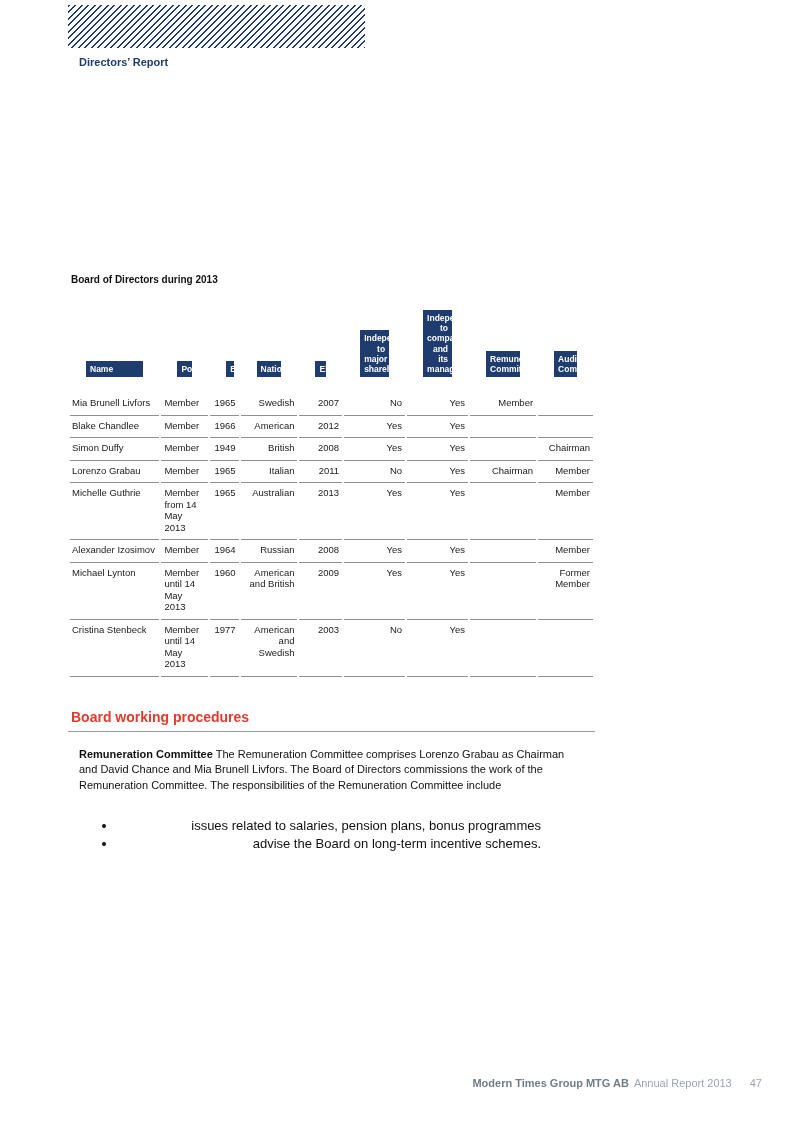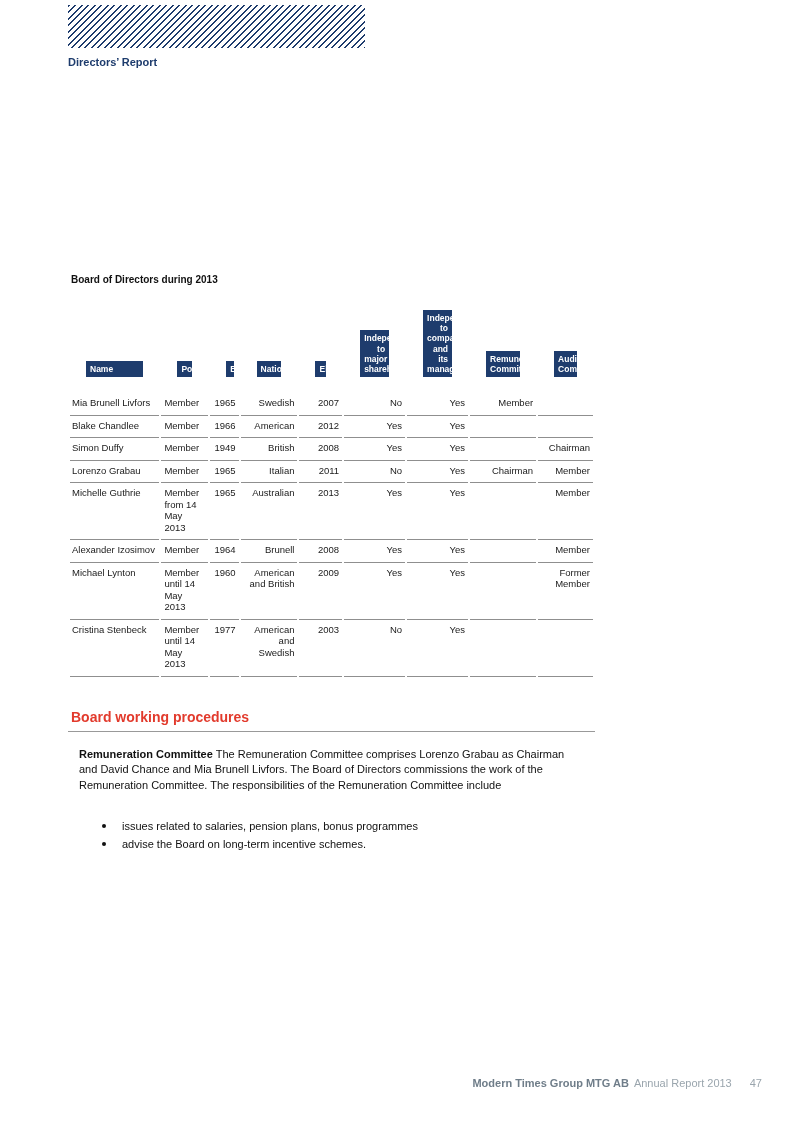--- a/index.html
+++ b/index.html
@@ -7,21 +7,21 @@
   .page {
     position:relative; width:800px; height:1131px; background:#ffffff;
     font-family:"Liberation Sans", sans-serif; color:#1a1a1a; overflow:hidden;
   }
   .hatch {
     position:absolute; left:68px; top:5px; width:297px; height:43px;
     background:repeating-linear-gradient(135deg,
       #1e3c6d 0px, #1e3c6d 1.5px, #ffffff 1.5px, #ffffff 4.6px);
   }
   .report-label {
-    position:absolute; left:68px; top:56px;
+    position:absolute; left:79px; top:56px;
     font-size:11px; font-weight:bold; color:#1e3c6d;
   }
   .content { position:absolute; left:68px; top:274px; width:527px; }
   .board-title { font-size:10px; font-weight:bold; color:#111; margin:0 0 9px 3px; }
 
   table.board { width:100%; border-collapse:separate; border-spacing:2px 0; table-layout:fixed; }
   col.c1{width:88px} col.c2{width:46px} col.c3{width:28px} col.c4{width:56px}
   col.c5{width:42px} col.c6{width:60px} col.c7{width:60px} col.c8{width:65px} col.c9{width:54px}
   table.board th { padding:16px; vertical-align:bottom; font-weight:bold; }
   .th-block {
@@ -36,22 +36,22 @@
   table.board td:nth-child(n+3) { text-align:right; }
   table.board td:first-child { padding-left:2px; }
 
   .procedures { margin-top:32px; }
   .red-title { color:#e23a2c; font-size:14px; font-weight:bold; margin:0 0 6px 3px; }
   .rule { border:none; border-top:1px solid #999; margin:0 0 15px 0; height:0; }
   .para { font-size:11px; line-height:15.5px; margin-left:11px; width:487px; color:#111; }
   .para strong { font-weight:bold; }
   .bullets { list-style:none; margin:26px 0 0 3px; }
   .bullets li {
-    position:relative; padding-left:51px; font-size:11px; line-height:14.5px;
-    margin-bottom:3px; width:470px; color:#111;
+    position:relative; padding-left:51px; font-size:13px; line-height:14.5px;
+    margin-bottom:3px; width:470px; color:#111;text-align:right;
   }
   .bullets li::before {
     content:""; position:absolute; left:31px; top:5px;
     width:4px; height:4px; border-radius:50%; background:#111;
   }
   .footer {
     position:absolute; top:1077px; right:38px;
     font-size:11px; display:flex; align-items:baseline; white-space:nowrap;margin-left:12px;
   }
   .footer-company { font-weight:bold; color:#6f7d89; }
@@ -167,21 +167,21 @@
             <td>2013</td>
             <td>Yes</td>
             <td>Yes</td>
             <td></td>
             <td>Member</td>
           </tr>
           <tr>
             <td>Alexander Izosimov</td>
             <td>Member</td>
             <td>1964</td>
-            <td>Brunell</td>
+            <td>Russian</td>
             <td>2008</td>
             <td>Yes</td>
             <td>Yes</td>
             <td></td>
             <td>Member</td>
           </tr>
           <tr>
             <td>Michael Lynton</td>
             <td>Member until 14 May 2013</td>
             <td>1960</td>

